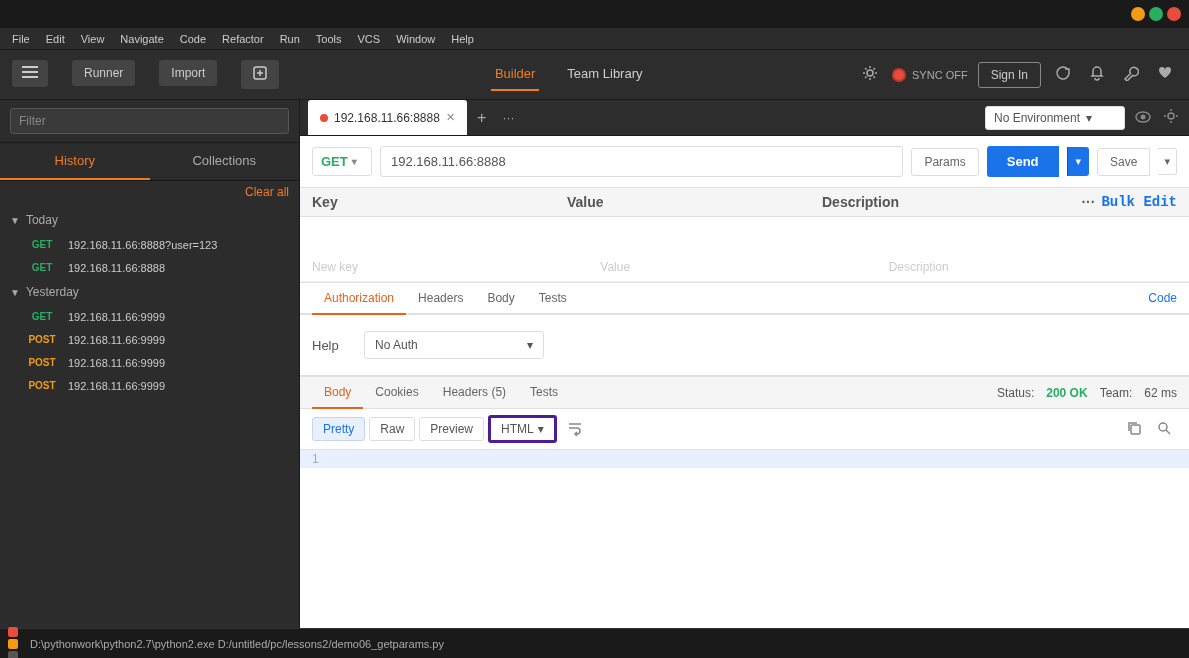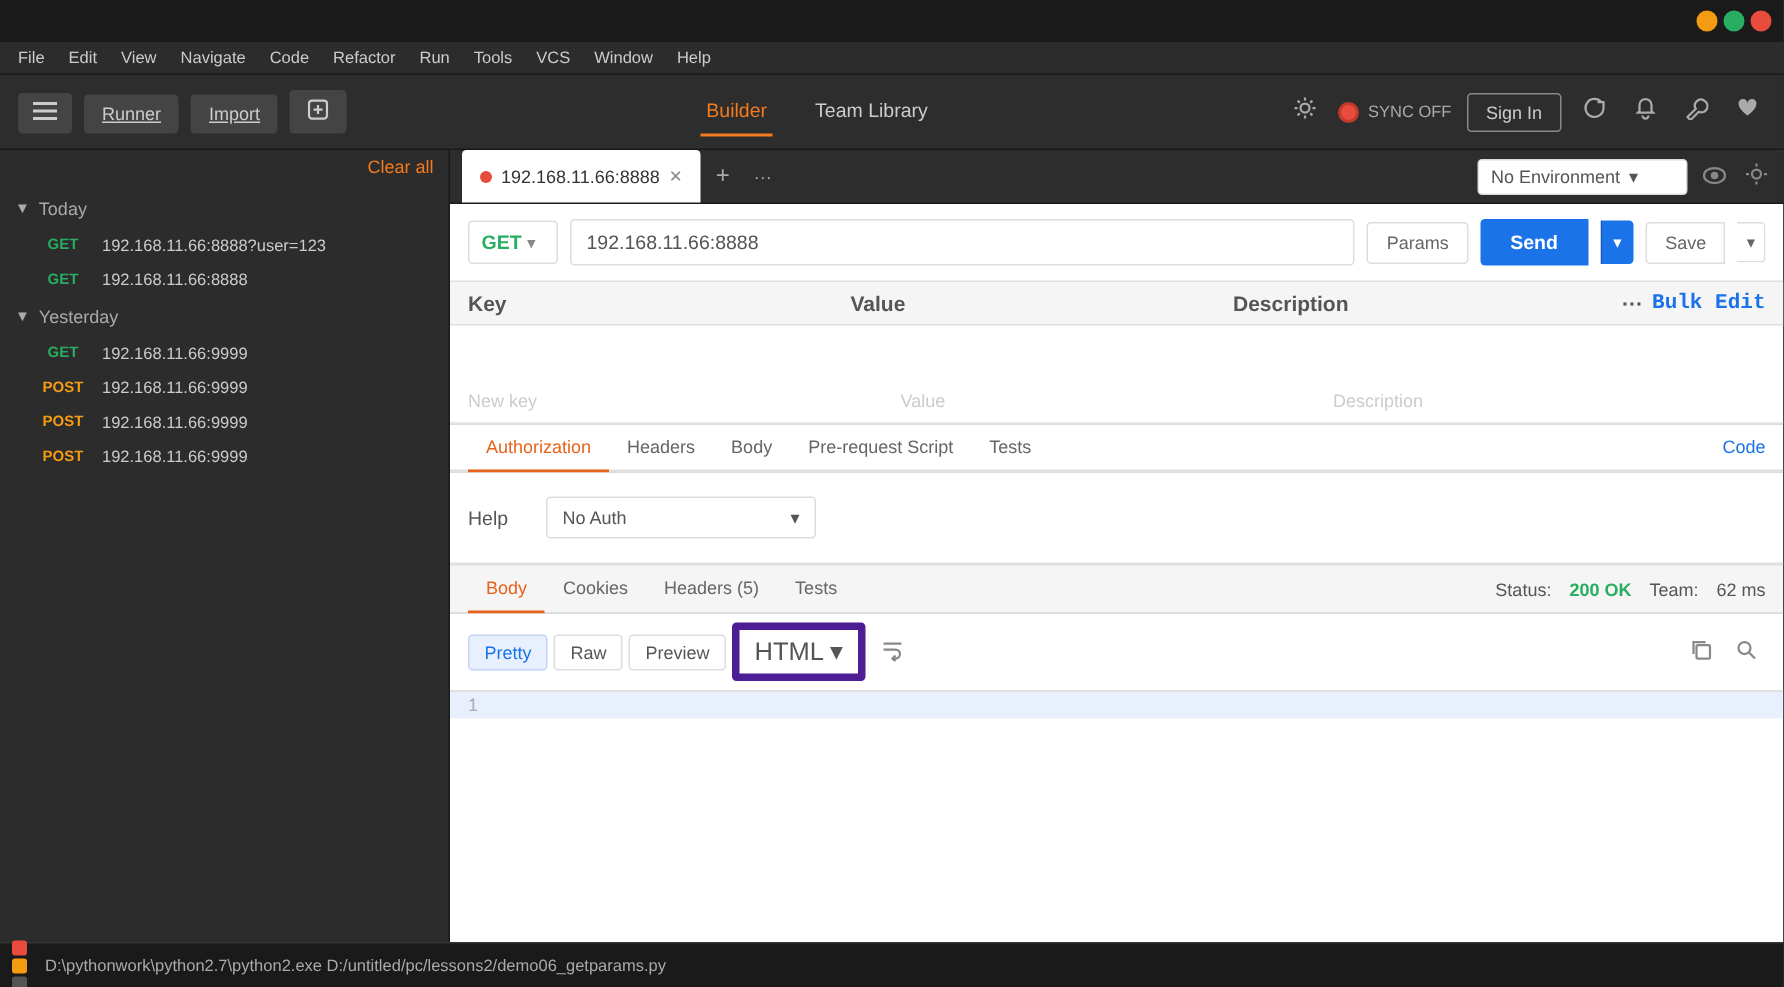--- a/index.html
+++ b/index.html
@@ -41,21 +41,21 @@
     
     .toolbar {
       background: #2d2d2d;
       height: 50px;
       display: flex;
       align-items: center;
       padding: 0 12px;
       gap: 8px;
       border-bottom: 1px solid #1a1a1a;
     }
-    .toolbar-left { display: flex; align-items: flex-end; gap: 8px; text-decoration: underline; }
+    .toolbar-left { display: flex; align-items: flex-start; gap: 24px; }
     .toolbar-center { flex: 1; display: flex; justify-content: center; align-items: center; gap: 24px; }
     .toolbar-right { display: flex; align-items: center; gap: 10px; }
 
     .sidebar-toggle-btn {
       background: #444;
       border: none;
       color: #ccc;
       padding: 6px 10px;
       border-radius: 3px;
       cursor: pointer;
@@ -447,22 +447,22 @@
       background: #fff;
       cursor: pointer;
       color: #555;
     }
     .resp-btn.active { background: #e8f0fe; color: #1a73e8; border-color: #c5d3f5; }
     .format-select-btn {
       display: flex;
       align-items: center;
       gap: 4px;
       padding: 4px 10px;
-      font-size: 17px;
-      border: 5px solid #4c1d95;
+      font-size: 12px;
+      border: 3px solid #4c1d95;
       border-radius: 3px;
       background: #fff;
       cursor: pointer;
       color: #555;
     }
     .resp-icon-btn {
       background: none;
       border: none;
       color: #888;
       font-size: 14px;
@@ -629,20 +629,27 @@
       <svg width="16" height="16" viewBox="0 0 16 16">
         <path d="M8 13S2 9 2 5a3 3 0 0 1 6 0 3 3 0 0 1 6 0c0 4-6 8-6 8z" fill="#aaa"></path>
       </svg>
     </button>
   </div>
 </div>
 
 <div style="display:flex; height: 528px;">
 
   <div class="sidebar">
+    <div class="sidebar-filter">
+      <input class="filter-input" type="text" placeholder="Filter" style="">
+    </div>
+    <div class="sidebar-tabs">
+      <div class="sidebar-tab active">History</div>
+      <div class="sidebar-tab">Collections</div>
+    </div>
     <div class="clear-all">Clear all</div>
     <div class="sidebar-content">
 
       <div class="history-group">
         <div class="history-group-header">
           <span class="chevron">▼</span>
           <span>Today</span>
         </div>
         <div class="history-item">
           <span class="method-badge method-get">GET</span>
@@ -743,21 +750,20 @@
         <div class="col-desc">
           <input class="params-input" type="text" placeholder="Description" style="">
         </div>
       </div>
     </div>
 
     <div class="request-subtabs">
       <div class="request-subtab active">Authorization</div>
       <div class="request-subtab">Headers</div>
       <div class="request-subtab">Body</div>
-      <div class="request-subtab">Pre-request Script</div>
       <div class="request-subtab">Tests</div>
       <div class="code-link">Code</div>
     </div>
 
     <div class="auth-section">
       <span class="auth-label">Help</span>
       <div class="auth-select">
         <span>No Auth</span>
         <span>▾</span>
       </div>

